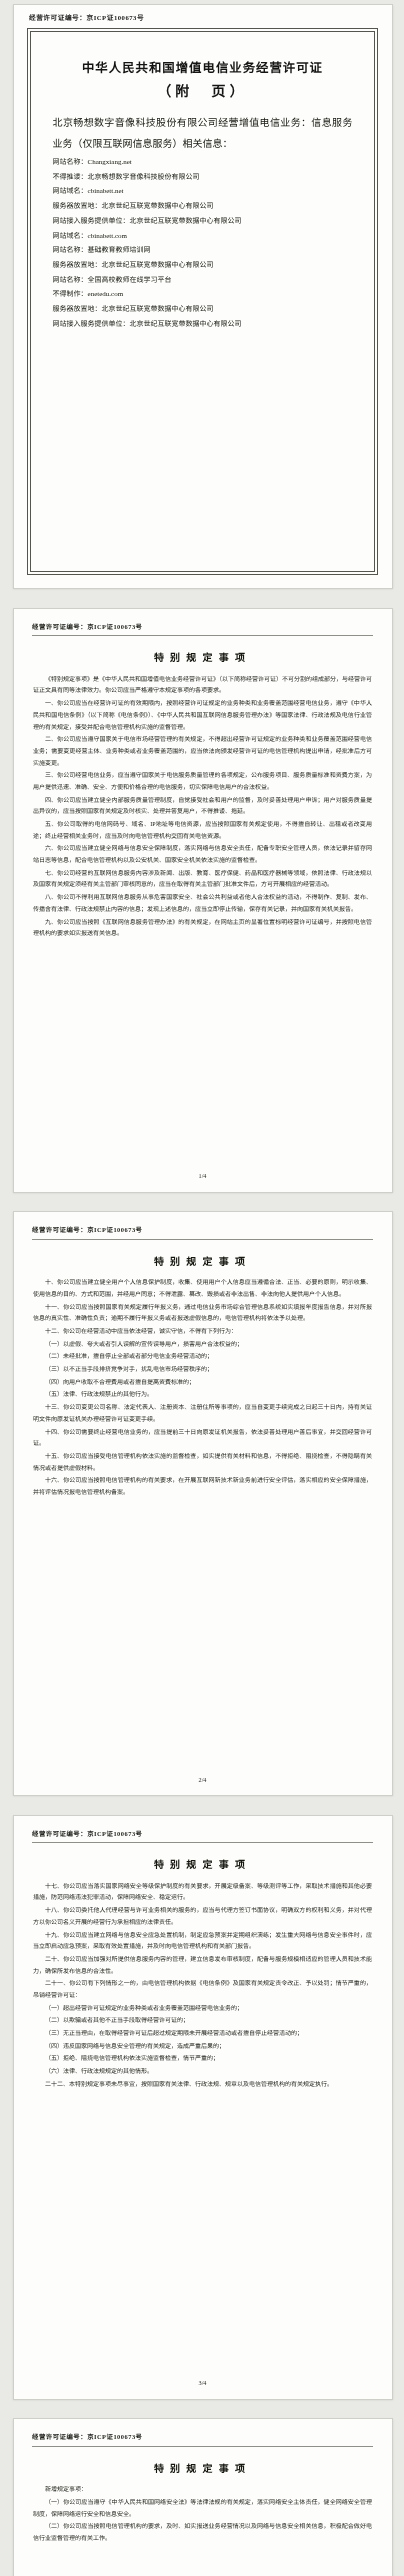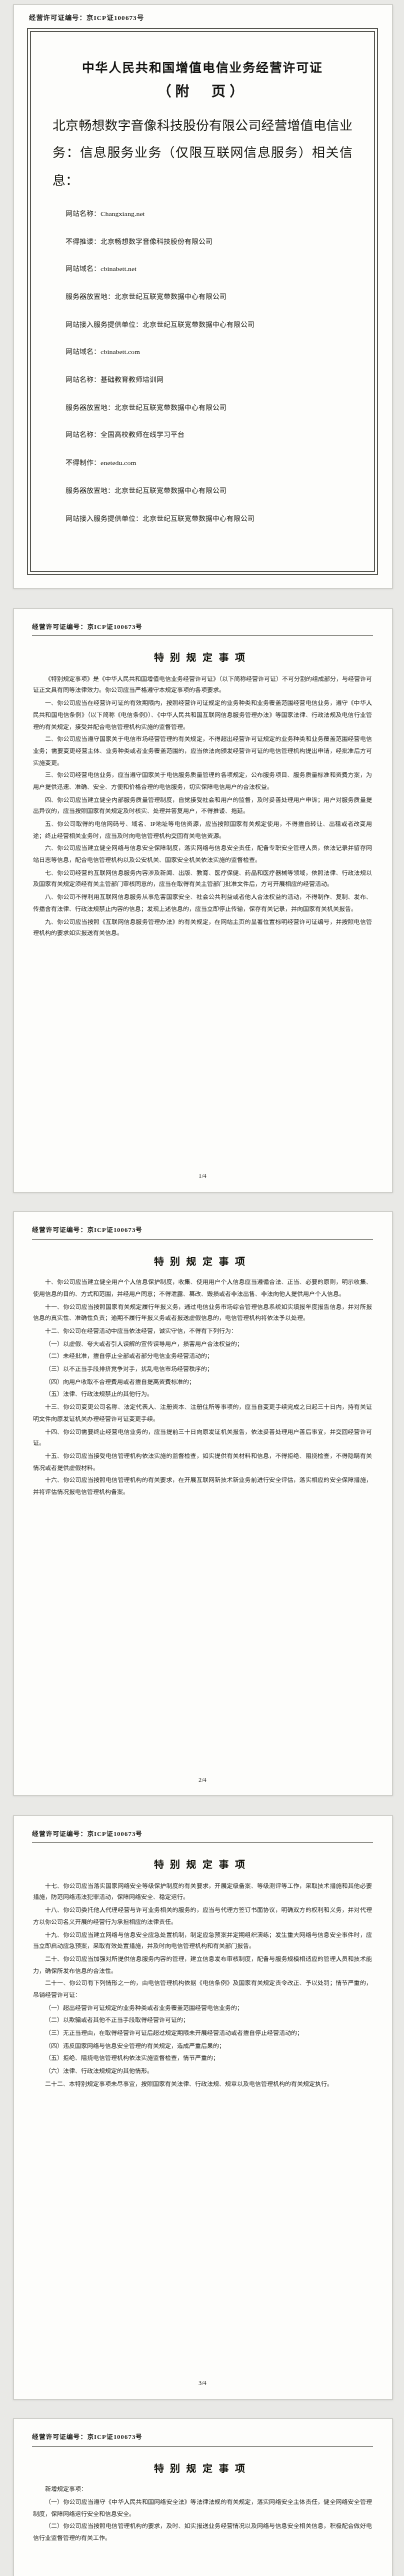--- a/index.html
+++ b/index.html
@@ -63,27 +63,27 @@
   .cert-subtitle {
     margin: 0 0 12.4px;
     font-size: 14px;
     font-weight: bold;
     text-align: center;
     letter-spacing: 4.1px;
     color: #141412;
   }
   .cert-intro {
     margin: 0 0 1px;
-    font-size: 13px;
+    font-size: 10px;
     line-height: 2.1;
     text-align: justify;
     color: #16160f;
   }
   .cert-line {
-    margin: 13px;
+    margin: 0;
     font-size: 7px;
     line-height: 2.1;
     color: #16160f;
     word-break: break-all;
   }
 
   
   .prov-page { padding: 13.4px 18.5px 0; }
   .page-header {
     font-size: 6.4px;

